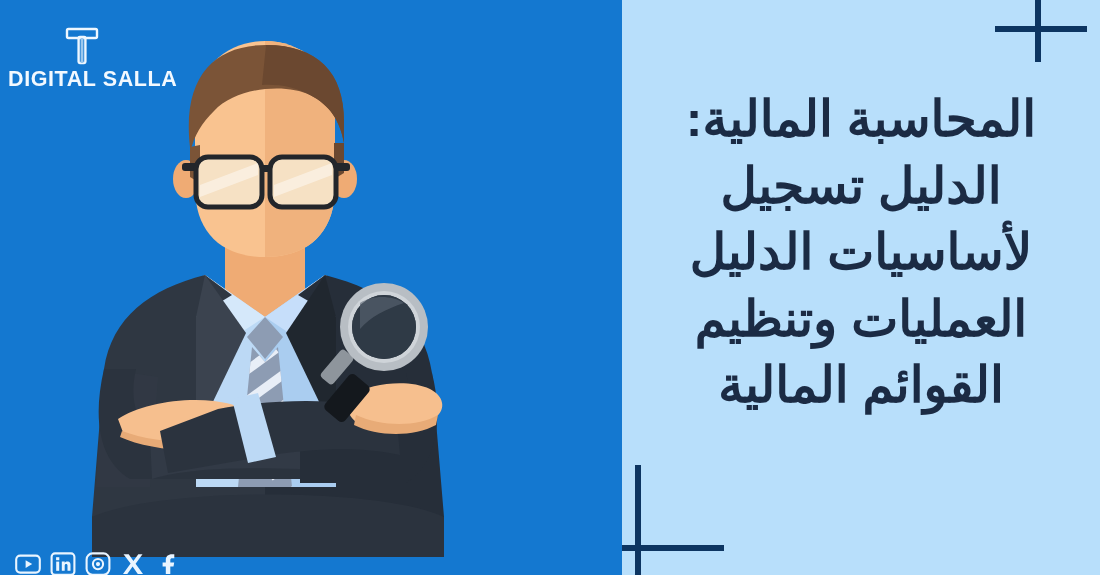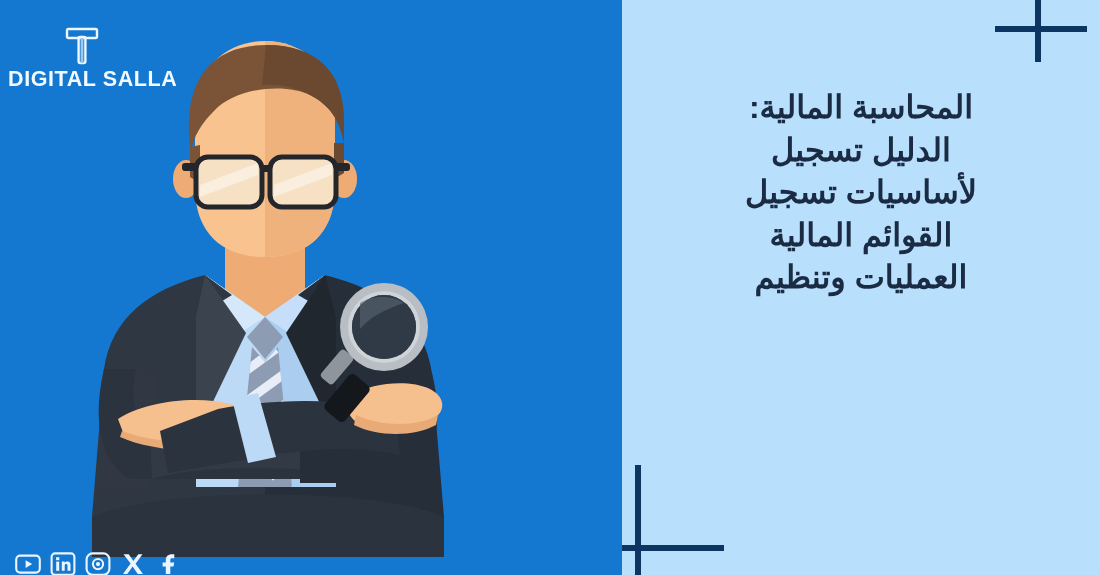--- a/index.html
+++ b/index.html
@@ -95,21 +95,21 @@
   .cross-bl .bar-v { left: 13px; top: 0px;  width: 6px;   height: 110px; }
 
   
   .headline {
     position: absolute;
     left: 22px; top: 86px;
     width: 434px;
     text-align: center;
     direction: rtl;
     color: #1b2b44;
-    font-size: 32px;
+    font-size: 50px;
     font-weight: bold;
     line-height: 1.33;
     letter-spacing: 0;
     z-index: 20;
   }
   .headline-line { display: block; white-space: nowrap; }
 </style>
 </head>
 <body>
 
@@ -259,19 +259,19 @@
     </div>
 
     <div class="cross cross-bl">
       <span class="bar-h"></span>
       <span class="bar-v"></span>
     </div>
 
     <div class="headline">
       <span class="headline-line">المحاسبة المالية:</span>
       <span class="headline-line">الدليل تسجيل</span>
-      <span class="headline-line">لأساسيات تسجيل</span>
+      <span class="headline-line">لأساسيات الدليل</span>
+      <span class="headline-line">العمليات وتنظيم</span>
       <span class="headline-line">القوائم المالية</span>
-      <span class="headline-line">العمليات وتنظيم</span>
     </div>
   </div>
 
 </div>
 
 </body></html>

